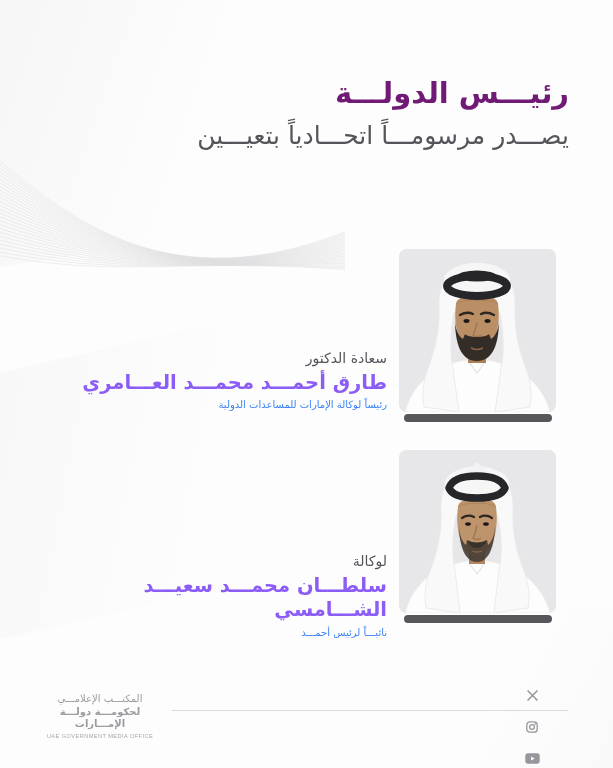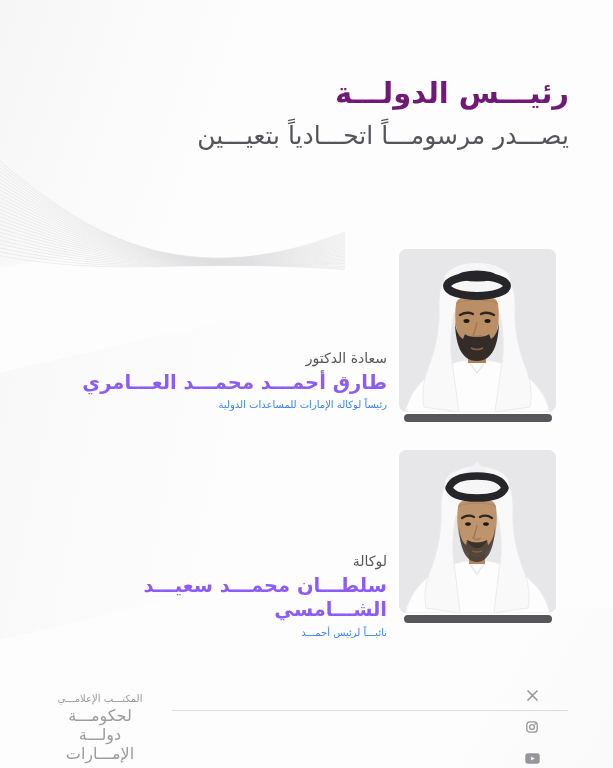--- a/index.html
+++ b/index.html
@@ -36,21 +36,21 @@
   .photo-wrap-1{top:249px;}
   .photo-wrap-2{top:450px;}
   .photo{width:157px;height:163px;border-radius:8px;overflow:hidden;background:#e8e8ea;}
   .photo svg{display:block;}
   .photo-bar{width:148px;height:8px;background:#56565b;border-radius:4px;margin:2px auto 0;}
 
   
   .footer-logo{position:absolute;left:46px;top:681px;width:108px;z-index:2;
     text-align:center;direction:rtl;color:#9b9ba1;margin-top:12px;}
   .footer-logo .ar1{font-size:10px;line-height:1.2;}
-  .footer-logo .ar2{font-size:16px;line-height:1.2;margin-top:1px;}
+  .footer-logo .ar2{font-size:10px;line-height:1.2;margin-top:1px;font-weight:bold;}
   .footer-logo .en{font-size:5.6px;letter-spacing:.45px;color:#a7a7ac;margin-top:3px;
     direction:ltr;white-space:nowrap;font-family:"Liberation Sans",sans-serif;}
   .footer-divider{position:absolute;left:172px;top:710px;width:396px;height:1px;
     background:#dcdcdf;z-index:1;}
   .social{position:absolute;right:45px;top:690px;z-index:2;display:flex;align-items:center;
     gap:20px;direction:ltr;color:#96969c;flex-direction:column;}
   .social .icon{display:flex;align-items:center;}
   .handle{font-size:13px;letter-spacing:.4px;color:#8f8f95;font-family:"Liberation Sans",sans-serif;}
 </style>
 </head>

